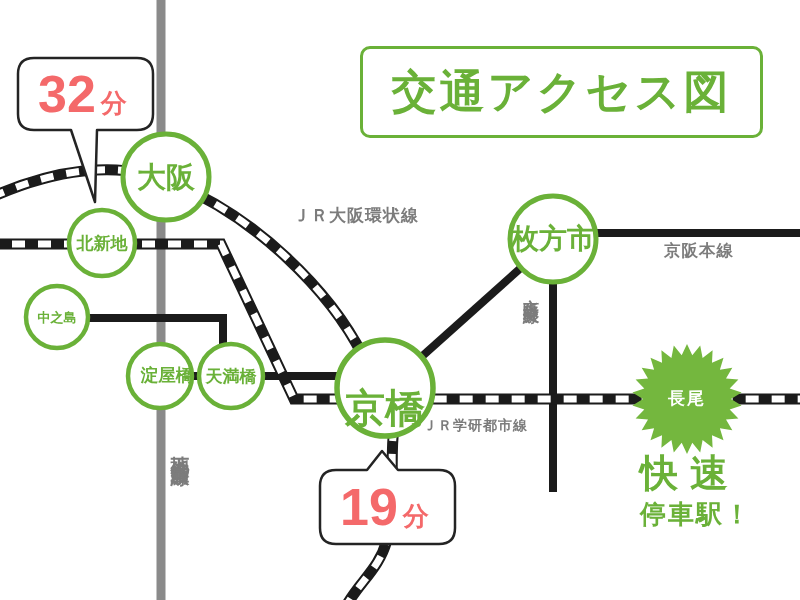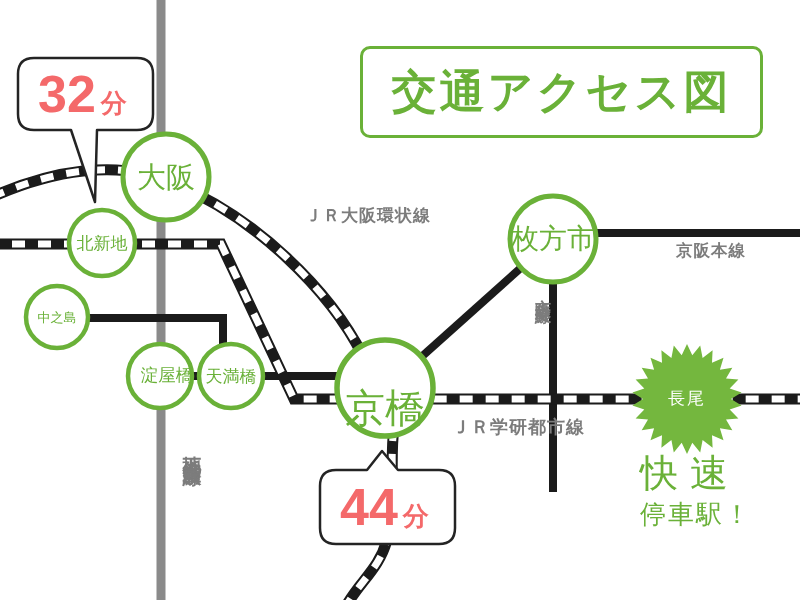--- a/index.html
+++ b/index.html
@@ -14,26 +14,26 @@
   .solid-line{stroke:var(--black);stroke-width:8;fill:none;}
   .rail-base{stroke:var(--black);stroke-width:11;fill:none;}
   .rail-dash{stroke:#ffffff;stroke-width:7;fill:none;stroke-dasharray:13 13;}
   .station-circle{fill:#ffffff;stroke:var(--green);}
   .star{fill:var(--star-green);}
   .bubble{fill:#ffffff;stroke:#242424;stroke-width:2.5;stroke-linejoin:round;}
 
   
   .map-label{
     position:absolute;transform:translate(-50%,-50%);
-    font-weight:normal;color:var(--green);white-space:nowrap;line-height:1;
+    font-weight:bold;color:var(--green);white-space:nowrap;line-height:1;
   }
   .serif{font-family:"Liberation Serif","DejaVu Serif",serif;}
   .line-label{
     position:absolute;font-weight:bold;color:var(--gray-text);
-    font-size:17px;letter-spacing:1px;white-space:nowrap;line-height:1;margin-left:12px;
+    font-size:17px;letter-spacing:1px;white-space:nowrap;line-height:1;
   }
   .vertical{writing-mode:vertical-rl;text-orientation:upright;letter-spacing:2px;}
   .white-text{color:#ffffff;}
 
   #title-box{
     position:absolute;left:352px;top:46px;width:397px;height:86px;
     border:3.5px solid var(--green);border-radius:10px;
     display:flex;align-items:center;justify-content:center;
     font-family:"Liberation Serif","DejaVu Serif",serif;
     font-size:45px;font-weight:bold;color:var(--green);letter-spacing:3px;
@@ -99,27 +99,27 @@
   <div class="map-label" style="left:167px;top:376px;font-size:17.5px;">淀屋橋</div>
   <div class="map-label" style="left:231px;top:376px;font-size:17px;">天満橋</div>
   <div class="map-label serif" style="left:385px;top:389px;font-size:40px;margin-top:20px;">京橋</div>
   <div class="map-label" style="left:553px;top:239px;font-size:28px;">枚方市</div>
   <div class="map-label serif white-text" style="left:687px;top:398px;font-size:17px;letter-spacing:2px;">長尾</div>
 
   <div class="map-label" style="left:690px;top:473px;font-size:38px;letter-spacing:12px;">快速</div>
   <div class="map-label" style="left:696px;top:514px;font-size:26px;letter-spacing:2px;">停車駅！</div>
 
   <div class="line-label" style="left:293px;top:207px;">ＪＲ大阪環状線</div>
-  <div class="line-label" style="left:440px;top:418px;font-size:18px;">ＪＲ学研都市線</div>
+  <div class="line-label" style="left:423px;top:418px;font-size:14px;">ＪＲ学研都市線</div>
   <div class="line-label" style="left:664px;top:242px;font-size:16.5px;">京阪本線</div>
   <div class="line-label vertical" style="left:523px;top:287px;font-size:16px;">京阪交野線</div>
   <div class="line-label vertical" style="left:170px;top:441px;font-size:18.5px;">地下鉄御堂筋線</div>
 
   <div class="bubble-content" style="left:18px;top:58px;width:135px;height:72px;">
     <span class="time-value">32</span>
     <span class="time-unit">分</span>
   </div>
   <div class="bubble-content" style="left:320px;top:470px;width:135px;height:74px;">
-    <span class="time-value">44</span>
+    <span class="time-value">19</span>
     <span class="time-unit">分</span>
   </div>
 
 </div>
 
 </body></html>

